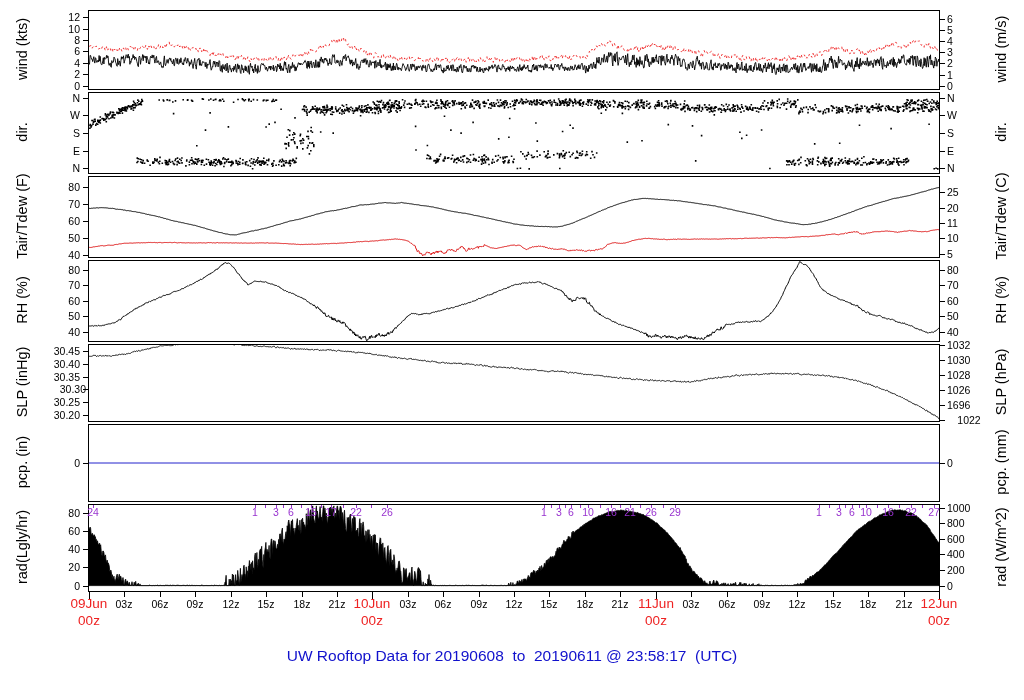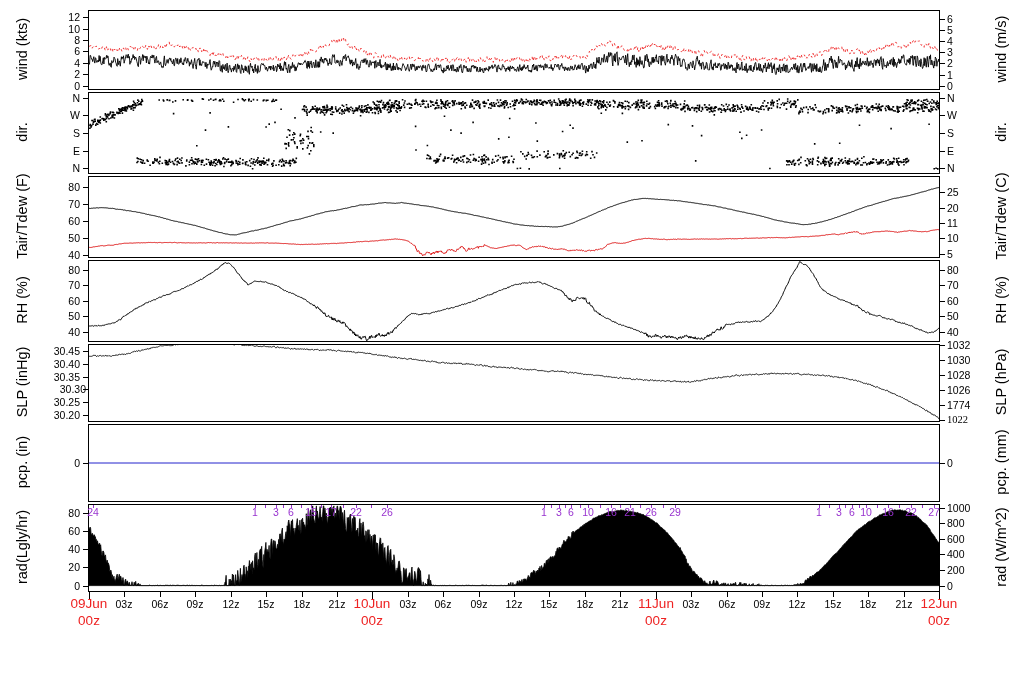--- a/index.html
+++ b/index.html
@@ -22,20 +22,21 @@
   </div>
   <div class="sum-block" style="left:454px;top:505px;">
     <div>Sum of previous day</div>
     <div>&lt;--- 27.55 MJoules/m^2</div>
   </div>
   <div class="sum-block" style="left:737px;top:505px;">
     <div>Sum of previous day</div>
     <div>&lt;--- 29.53 MJoules/m^2</div>
   </div>
 
+  <div class="title">UW Rooftop Data for 20190608  to  20190611 @ 23:58:17  (UTC)</div>
 <div style="position: absolute; left: 88px; top: 10px; width: 850px; height: 78px; border: 1px solid rgb(0, 0, 0); background: rgb(255, 255, 255); overflow: hidden;">
       <svg width="850" height="78" viewBox="0 0 850 78" style="position: absolute; left: 0px; top: 0px;">
         <path d="M0.0 35.2L0.5 35.2L1.1 34.9L1.6 34.9L2.1 33.8L2.7 34.7L3.2 37.2L3.7 36.3L4.2 35.7L4.8 36.1L5.3 36.2L5.8 34.7L6.4 35.9L6.9 35.4L7.4 35.2L8.0 37.4L8.5 38.4L9.0 38.4L9.6 38.0L10.1 37.9L10.6 37.0L11.2 38.6L11.7 37.3L12.2 36.9L12.8 37.4L13.3 35.8L13.8 35.3L14.3 35.3L14.9 37.3L15.4 36.9L15.9 38.4L16.5 40.0L17.0 37.7L17.5 35.7L18.1 37.9L18.6 39.5L19.1 37.7L19.7 38.6L20.2 38.2L20.7 38.0L21.2 36.7L21.8 39.3L22.3 37.4L22.8 36.7L23.4 38.3L23.9 40.6L24.4 41.4L25.0 38.3L25.5 38.5L26.0 38.4L26.6 39.4L27.1 38.9L27.6 37.6L28.2 39.8L28.7 38.4L29.2 40.3L29.7 39.4L30.3 38.2L30.8 36.0L31.3 37.5L31.9 38.0L32.4 38.7L32.9 40.3L33.5 38.0L34.0 38.3L34.5 36.9L35.1 38.3L35.6 37.8L36.1 38.5L36.7 36.6L37.2 38.7L37.7 39.8L38.2 38.0L38.8 37.2L39.3 39.1L39.8 38.8L40.4 38.6L40.9 36.0L41.4 35.2L42.0 35.8L42.5 37.0L43.0 35.3L43.6 36.0L44.1 36.9L44.6 37.9L45.2 37.4L45.7 39.4L46.2 36.4L46.7 37.6L47.3 37.7L47.8 38.9L48.3 39.7L48.9 37.1L49.4 36.8L49.9 36.8L50.5 38.5L51.0 37.3L51.5 36.5L52.1 34.9L52.6 33.9L53.1 35.0L53.7 35.5L54.2 35.8L54.7 36.3L55.2 38.3L55.8 36.7L56.3 35.9L56.8 34.1L57.4 34.5L57.9 37.2L58.4 38.4L59.0 36.7L59.5 34.4L60.0 36.2L60.6 34.4L61.1 36.0L61.6 35.0L62.2 35.0L62.7 37.6L63.2 37.8L63.7 36.2L64.3 36.2L64.8 35.6L65.3 37.1L65.9 35.6L66.4 36.7L66.9 38.1L67.5 36.7L68.0 36.8L68.5 37.8L69.1 35.4L69.6 33.7L70.1 33.8L70.7 37.1L71.2 36.7L71.7 34.5L72.2 34.8L72.8 34.2L73.3 34.3L73.8 37.0L74.4 36.0L74.9 35.5L75.4 36.6L76.0 34.3L76.5 36.4L77.0 37.2L77.6 33.5L78.1 33.5L78.6 33.0L79.2 32.2L79.7 31.4L80.2 30.7L80.7 34.4L81.3 35.5L81.8 34.1L82.3 34.3L82.9 34.3L83.4 33.8L83.9 35.8L84.5 36.7L85.0 35.4L85.5 35.7L86.1 35.2L86.6 33.7L87.1 34.4L87.7 35.1L88.2 34.4L88.7 35.0L89.2 32.7L89.8 34.7L90.3 35.0L90.8 36.0L91.4 34.6L91.9 35.6L92.4 35.0L93.0 34.5L93.5 37.1L94.0 37.7L94.6 37.9L95.1 35.2L95.6 37.1L96.2 35.0L96.7 36.9L97.2 35.8L97.7 34.6L98.3 34.5L98.8 34.2L99.3 37.3L99.9 38.8L100.4 36.6L100.9 38.1L101.5 39.2L102.0 38.8L102.5 39.8L103.1 36.8L103.6 36.6L104.1 36.3L104.7 36.8L105.2 36.3L105.7 36.4L106.2 37.9L106.8 37.0L107.3 39.0L107.8 40.1L108.4 41.0L108.9 39.3L109.4 41.3L110.0 39.8L110.5 37.5L111.0 36.9L111.6 38.3L112.1 37.4L112.6 40.7L113.2 40.1L113.7 38.9L114.2 40.7L114.7 38.3L115.3 41.1L115.8 39.1L116.3 40.1L116.9 38.6L117.4 37.7L117.9 40.1L118.5 40.8L119.0 41.4L119.5 43.2L120.1 43.6L120.6 44.3L121.1 44.7L121.7 41.2L122.2 41.4L122.7 41.5L123.2 43.1L123.8 40.7L124.3 43.5L124.8 41.5L125.4 43.2L125.9 44.9L126.4 44.1L127.0 44.0L127.5 45.1L128.0 44.7L128.6 45.6L129.1 42.7L129.6 42.8L130.2 43.5L130.7 41.5L131.2 43.5L131.7 43.5L132.3 43.7L132.8 45.1L133.3 44.7L133.9 42.6L134.4 44.6L134.9 44.8L135.5 45.2L136.0 46.7L136.5 47.0L137.1 45.4L137.6 47.5L138.1 48.2L138.7 45.7L139.2 47.2L139.7 47.7L140.2 47.0L140.8 45.2L141.3 45.3L141.8 45.3L142.4 45.0L142.9 46.3L143.4 45.2L144.0 44.0L144.5 46.1L145.0 45.4L145.6 47.8L146.1 48.8L146.6 47.5L147.2 46.3L147.7 48.3L148.2 45.6L148.7 44.5L149.3 47.4L149.8 45.4L150.3 46.8L150.9 46.0L151.4 46.3L151.9 45.5L152.5 44.4L153.0 46.2L153.5 48.0L154.1 48.4L154.6 46.9L155.1 46.3L155.7 49.0L156.2 47.2L156.7 49.1L157.2 48.6L157.8 47.0L158.3 47.7L158.8 45.8L159.4 45.9L159.9 48.7L160.4 50.1L161.0 50.4L161.5 51.3L162.0 47.6L162.6 49.0L163.1 47.9L163.6 49.0L164.2 49.4L164.7 47.9L165.2 47.1L165.7 47.3L166.3 45.8L166.8 46.9L167.3 46.3L167.9 47.2L168.4 48.2L168.9 49.1L169.5 46.8L170.0 49.3L170.5 48.5L171.1 48.5L171.6 47.5L172.1 47.7L172.7 49.2L173.2 47.8L173.7 48.9L174.2 49.2L174.8 50.3L175.3 47.3L175.8 48.0L176.4 49.7L176.9 48.3L177.4 48.3L178.0 49.3L178.5 50.4L179.0 50.9L179.6 49.6L180.1 46.7L180.6 47.6L181.2 45.8L181.7 47.5L182.2 48.2L182.7 47.3L183.3 49.6L183.8 49.0L184.3 47.9L184.9 46.4L185.4 46.0L185.9 46.2L186.5 44.8L187.0 45.6L187.5 48.0L188.1 49.4L188.6 49.9L189.1 49.6L189.7 46.7L190.2 48.4L190.7 49.2L191.2 49.8L191.8 46.7L192.3 45.6L192.8 48.3L193.4 47.9L193.9 49.3L194.4 48.9L195.0 46.1L195.5 46.3L196.0 48.4L196.6 49.1L197.1 49.5L197.6 48.1L198.2 46.8L198.7 48.4L199.2 45.3L199.8 43.7L200.3 45.8L200.8 46.3L201.3 47.5L201.9 47.8L202.4 48.5L202.9 47.0L203.5 44.8L204.0 43.7L204.5 44.8L205.1 43.3L205.6 44.2L206.1 45.3L206.7 44.4L207.2 43.8L207.7 43.4L208.3 44.4L208.8 43.5L209.3 44.1L209.8 44.5L210.4 44.6L210.9 42.2L211.4 44.0L212.0 43.3L212.5 45.5L213.0 43.8L213.6 45.1L214.1 43.4L214.6 44.3L215.2 42.1L215.7 41.3L216.2 43.1L216.8 40.5L217.3 41.6L217.8 42.2L218.3 43.1L218.9 44.2L219.4 40.8L219.9 42.4L220.5 41.3L221.0 39.2L221.5 38.1L222.1 40.7L222.6 38.4L223.1 39.5L223.7 39.2L224.2 39.8L224.7 40.0L225.3 41.0L225.8 41.6L226.3 40.7L226.8 41.1L227.4 40.1L227.9 38.1L228.4 37.7L229.0 38.3L229.5 37.3L230.0 36.2L230.6 35.0L231.1 33.5L231.6 36.0L232.2 35.9L232.7 37.1L233.2 34.9L233.8 35.5L234.3 36.3L234.8 34.4L235.3 35.1L235.9 35.7L236.4 33.7L236.9 34.7L237.5 34.9L238.0 34.9L238.5 35.8L239.1 35.8L239.6 35.8L240.1 34.5L240.7 33.0L241.2 33.1L241.7 30.2L242.3 29.9L242.8 29.6L243.3 31.3L243.8 30.3L244.4 30.9L244.9 28.9L245.4 30.2L246.0 29.0L246.5 30.9L247.0 31.4L247.6 28.5L248.1 29.9L248.6 31.3L249.2 28.3L249.7 26.8L250.2 28.7L250.8 30.5L251.3 30.6L251.8 28.9L252.3 30.0L252.9 27.6L253.4 26.2L253.9 25.8L254.5 27.0L255.0 29.4L255.5 27.6L256.1 27.1L256.6 28.6L257.1 32.1L257.7 33.1L258.2 34.0L258.7 34.0L259.3 33.0L259.8 32.3L260.3 35.8L260.8 36.5L261.4 36.4L261.9 34.0L262.4 34.6L263.0 35.6L263.5 37.5L264.0 36.3L264.6 36.2L265.1 37.0L265.6 35.2L266.2 36.5L266.7 35.0L267.2 38.0L267.8 39.0L268.3 38.0L268.8 36.8L269.3 38.5L269.9 39.5L270.4 41.1L270.9 40.6L271.5 38.3L272.0 37.1L272.5 39.4L273.1 39.8L273.6 40.2L274.1 40.6L274.7 40.8L275.2 39.6L275.7 41.9L276.3 42.1L276.8 42.7L277.3 39.9L277.8 42.3L278.4 44.1L278.9 42.5L279.4 43.4L280.0 44.9L280.5 42.1L281.0 41.5L281.6 43.7L282.1 42.2L282.6 44.9L283.2 46.0L283.7 46.0L284.2 46.6L284.8 47.1L285.3 43.3L285.8 41.9L286.3 41.7L286.9 42.2L287.4 42.7L287.9 42.2L288.5 44.3L289.0 46.2L289.5 45.6L290.1 46.6L290.6 46.4L291.1 45.7L291.7 46.0L292.2 46.9L292.7 44.1L293.3 44.5L293.8 43.0L294.3 43.1L294.8 45.7L295.4 45.3L295.9 44.5L296.4 47.0L297.0 46.5L297.5 45.0L298.0 43.8L298.6 45.3L299.1 44.9L299.6 45.6L300.2 46.9L300.7 46.0L301.2 43.9L301.8 46.3L302.3 48.1L302.8 47.8L303.3 47.0L303.9 47.5L304.4 45.7L304.9 44.1L305.5 45.8L306.0 46.8L306.5 48.4L307.1 46.6L307.6 47.0L308.1 48.0L308.7 49.0L309.2 50.0L309.7 48.0L310.3 48.8L310.8 47.3L311.3 47.7L311.8 45.8L312.4 45.0L312.9 47.9L313.4 48.1L314.0 48.1L314.5 48.6L315.0 49.4L315.6 46.9L316.1 48.4L316.6 47.6L317.2 49.3L317.7 48.3L318.2 47.4L318.8 46.5L319.3 47.2L319.8 47.5L320.3 45.7L320.9 48.4L321.4 47.0L321.9 47.8L322.5 46.7L323.0 46.9L323.5 46.4L324.1 47.2L324.6 46.8L325.1 49.6L325.7 49.7L326.2 49.1L326.7 47.9L327.3 48.6L327.8 47.7L328.3 47.7L328.8 47.3L329.4 46.5L329.9 49.7L330.4 47.9L331.0 47.0L331.5 47.5L332.0 47.7L332.6 49.5L333.1 50.4L333.6 49.2L334.2 50.3L334.7 49.6L335.2 49.4L335.8 50.2L336.3 51.1L336.8 50.5L337.3 48.2L337.9 47.7L338.4 46.7L338.9 49.4L339.5 50.5L340.0 51.5L340.5 49.6L341.1 47.1L341.6 47.1L342.1 49.4L342.7 49.8L343.2 49.3L343.7 50.8L344.3 49.8L344.8 47.4L345.3 48.1L345.8 48.8L346.4 50.6L346.9 49.0L347.4 49.0L348.0 46.7L348.5 48.5L349.0 50.2L349.6 47.6L350.1 48.1L350.6 49.7L351.2 50.6L351.7 50.5L352.2 49.4L352.8 48.0L353.3 46.4L353.8 49.1L354.3 48.7L354.9 47.8L355.4 48.0L355.9 46.5L356.5 47.8L357.0 46.9L357.5 48.7L358.1 50.8L358.6 47.7L359.1 47.8L359.7 50.2L360.2 51.3L360.7 51.6L361.3 51.0L361.8 49.0L362.3 48.2L362.8 49.1L363.4 48.8L363.9 48.3L364.4 47.8L365.0 48.9L365.5 50.8L366.0 48.4L366.6 50.3L367.1 49.3L367.6 47.2L368.2 46.6L368.7 45.7L369.2 47.8L369.8 49.1L370.3 47.1L370.8 47.1L371.3 47.0L371.9 46.4L372.4 49.3L372.9 50.1L373.5 48.7L374.0 49.9L374.5 49.5L375.1 48.4L375.6 48.5L376.1 47.0L376.7 49.4L377.2 51.3L377.7 49.3L378.3 48.3L378.8 48.0L379.3 46.5L379.8 49.2L380.4 50.7L380.9 47.5L381.4 47.7L382.0 49.5L382.5 50.1L383.0 48.5L383.6 47.9L384.1 46.5L384.6 48.6L385.2 49.6L385.7 51.1L386.2 51.9L386.8 49.9L387.3 51.0L387.8 48.6L388.3 48.0L388.9 47.4L389.4 48.7L389.9 50.4L390.5 48.8L391.0 46.7L391.5 46.9L392.1 49.0L392.6 49.9L393.1 50.9L393.7 50.5L394.2 48.7L394.7 51.0L395.3 49.8L395.8 51.0L396.3 49.5L396.8 47.6L397.4 46.3L397.9 45.7L398.4 48.4L399.0 47.2L399.5 48.2L400.0 48.8L400.6 47.2L401.1 49.9L401.6 48.3L402.2 48.2L402.7 47.1L403.2 49.0L403.8 50.4L404.3 51.4L404.8 49.2L405.3 48.5L405.9 46.5L406.4 48.5L406.9 50.4L407.5 49.7L408.0 47.4L408.5 47.9L409.1 47.8L409.6 46.6L410.1 47.5L410.7 50.2L411.2 49.3L411.7 50.4L412.3 50.7L412.8 49.6L413.3 48.5L413.8 48.8L414.4 50.2L414.9 51.5L415.4 50.7L416.0 51.2L416.5 49.3L417.0 47.7L417.6 47.8L418.1 50.0L418.6 48.5L419.2 50.5L419.7 50.5L420.2 50.5L420.8 49.6L421.3 50.5L421.8 51.2L422.3 47.7L422.9 49.6L423.4 50.7L423.9 47.6L424.5 49.6L425.0 50.7L425.5 47.2L426.1 49.1L426.6 49.9L427.1 47.5L427.7 47.1L428.2 47.0L428.7 46.4L429.3 46.3L429.8 45.3L430.3 45.6L430.8 48.3L431.4 48.6L431.9 49.1L432.4 47.1L433.0 49.0L433.5 50.6L434.0 48.3L434.6 48.4L435.1 49.3L435.6 50.7L436.2 49.3L436.7 48.0L437.2 49.8L437.8 47.1L438.3 47.9L438.8 49.9L439.3 49.7L439.9 50.3L440.4 47.2L440.9 49.2L441.5 48.1L442.0 48.3L442.5 46.7L443.1 45.9L443.6 48.9L444.1 46.3L444.7 49.3L445.2 48.9L445.7 46.3L446.3 48.3L446.8 50.3L447.3 47.4L447.8 47.6L448.4 47.6L448.9 47.4L449.4 46.8L450.0 48.0L450.5 47.7L451.0 46.3L451.6 44.9L452.1 46.5L452.6 45.8L453.2 44.7L453.7 47.9L454.2 48.9L454.8 47.2L455.3 49.4L455.8 46.9L456.3 46.8L456.9 46.3L457.4 46.5L457.9 47.3L458.5 45.8L459.0 44.7L459.5 46.2L460.1 44.8L460.6 48.2L461.1 49.6L461.7 49.8L462.2 48.8L462.7 46.9L463.3 48.0L463.8 48.7L464.3 47.0L464.8 46.2L465.4 44.7L465.9 46.2L466.4 45.1L467.0 48.2L467.5 45.6L468.0 47.8L468.6 48.4L469.1 46.5L469.6 47.2L470.2 44.8L470.7 44.3L471.2 44.4L471.8 45.4L472.3 44.6L472.8 44.2L473.3 47.6L473.9 44.9L474.4 44.4L474.9 46.0L475.5 45.5L476.0 45.2L476.5 44.6L477.1 46.6L477.6 45.6L478.1 47.0L478.7 46.2L479.2 47.7L479.7 45.7L480.3 47.4L480.8 44.9L481.3 47.7L481.8 48.8L482.4 47.7L482.9 48.7L483.4 46.9L484.0 45.5L484.5 44.8L485.0 44.0L485.6 45.6L486.1 44.6L486.6 43.9L487.2 44.5L487.7 44.8L488.2 46.1L488.8 46.5L489.3 46.2L489.8 46.5L490.3 45.8L490.9 45.2L491.4 47.4L491.9 47.9L492.5 46.6L493.0 47.0L493.5 47.1L494.1 45.4L494.6 47.1L495.1 45.5L495.7 45.8L496.2 46.2L496.7 47.1L497.3 47.5L497.8 43.8L498.3 45.5L498.8 45.2L499.4 42.6L499.9 42.1L500.4 40.3L501.0 41.8L501.5 41.1L502.0 39.0L502.6 39.0L503.1 38.2L503.6 39.7L504.2 38.3L504.7 38.6L505.2 39.3L505.8 38.0L506.3 37.8L506.8 34.4L507.3 34.7L507.9 35.9L508.4 36.0L508.9 33.7L509.5 33.4L510.0 34.9L510.5 34.5L511.1 35.1L511.6 32.8L512.1 31.8L512.7 32.8L513.2 33.9L513.7 34.1L514.3 33.5L514.8 34.8L515.3 33.5L515.8 34.7L516.4 35.1L516.9 33.2L517.4 32.7L518.0 33.1L518.5 31.6L519.0 31.8L519.6 29.8L520.1 29.0L520.6 28.8L521.2 31.0L521.7 31.0L522.2 30.0L522.8 31.7L523.3 33.2L523.8 35.4L524.3 33.9L524.9 33.7L525.4 32.4L525.9 34.0L526.5 35.0L527.0 34.9L527.5 35.1L528.1 37.3L528.6 35.0L529.1 33.5L529.7 37.0L530.2 37.3L530.7 37.1L531.3 35.5L531.8 36.4L532.3 35.3L532.8 34.7L533.4 37.8L533.9 37.4L534.4 37.5L535.0 38.7L535.5 39.6L536.0 40.0L536.6 40.0L537.1 40.6L537.6 39.5L538.2 40.2L538.7 37.2L539.2 39.7L539.8 39.8L540.3 38.2L540.8 39.4L541.3 40.0L541.9 37.5L542.4 39.1L542.9 38.7L543.5 38.4L544.0 39.1L544.5 38.6L545.1 37.9L545.6 36.3L546.1 38.5L546.7 36.3L547.2 35.6L547.7 36.6L548.3 39.3L548.8 36.3L549.3 39.3L549.8 40.5L550.4 37.3L550.9 38.7L551.4 38.8L552.0 36.0L552.5 36.2L553.0 35.0L553.6 37.6L554.1 35.2L554.6 37.7L555.2 36.7L555.7 35.0L556.2 37.1L556.8 35.1L557.3 33.7L557.8 35.7L558.3 36.0L558.9 34.6L559.4 34.3L559.9 36.3L560.5 35.0L561.0 35.7L561.5 34.1L562.1 36.2L562.6 34.4L563.1 33.0L563.7 32.2L564.2 32.8L564.7 34.4L565.3 33.1L565.8 34.0L566.3 32.0L566.8 34.4L567.4 34.7L567.9 34.9L568.4 36.4L569.0 35.5L569.5 36.5L570.0 35.2L570.6 36.0L571.1 34.5L571.6 37.0L572.2 34.4L572.7 37.1L573.2 38.4L573.8 37.2L574.3 35.1L574.8 37.7L575.3 38.7L575.9 36.7L576.4 38.5L576.9 35.9L577.5 38.0L578.0 37.3L578.5 35.2L579.1 34.9L579.6 35.8L580.1 37.7L580.7 36.1L581.2 34.7L581.7 37.6L582.3 35.5L582.8 35.9L583.3 38.2L583.8 39.3L584.4 36.3L584.9 36.2L585.4 37.4L586.0 35.6L586.5 38.3L587.0 39.6L587.6 39.7L588.1 39.0L588.6 38.8L589.2 38.0L589.7 39.1L590.2 40.2L590.8 40.3L591.3 40.2L591.8 39.9L592.3 40.8L592.9 40.3L593.4 40.0L593.9 37.8L594.5 39.7L595.0 37.4L595.5 40.4L596.1 39.5L596.6 39.7L597.1 39.0L597.7 39.0L598.2 39.3L598.7 38.5L599.3 40.4L599.8 38.2L600.3 38.8L600.8 41.0L601.4 38.9L601.9 40.1L602.4 38.5L603.0 40.2L603.5 42.2L604.0 42.5L604.6 42.1L605.1 41.4L605.6 40.2L606.2 42.7L606.7 39.9L607.2 42.4L607.8 42.9L608.3 41.9L608.8 40.1L609.3 39.8L609.9 40.0L610.4 43.1L610.9 43.8L611.5 44.6L612.0 44.6L612.5 42.0L613.1 43.9L613.6 45.1L614.1 41.4L614.7 40.7L615.2 39.5L615.7 41.0L616.3 42.6L616.8 42.4L617.3 40.8L617.8 40.9L618.4 41.9L618.9 43.0L619.4 42.2L620.0 41.0L620.5 41.1L621.0 41.6L621.6 40.8L622.1 40.3L622.6 40.0L623.2 41.1L623.7 40.9L624.2 44.2L624.8 45.3L625.3 46.4L625.8 43.5L626.3 45.2L626.9 46.1L627.4 45.7L627.9 45.1L628.5 44.7L629.0 44.1L629.5 42.3L630.1 44.4L630.6 45.8L631.1 47.4L631.7 46.0L632.2 46.5L632.7 43.8L633.3 43.1L633.8 43.8L634.3 44.0L634.8 46.1L635.4 45.6L635.9 45.8L636.4 44.0L637.0 44.3L637.5 47.0L638.0 44.5L638.6 45.3L639.1 47.0L639.6 45.6L640.2 46.2L640.7 47.0L641.2 47.8L641.8 48.3L642.3 47.7L642.8 44.8L643.3 45.7L643.9 45.8L644.4 45.4L644.9 43.9L645.5 44.1L646.0 43.5L646.5 46.0L647.1 45.1L647.6 46.4L648.1 44.9L648.7 46.6L649.2 45.9L649.7 46.1L650.3 48.3L650.8 48.5L651.3 46.1L651.8 48.6L652.4 49.7L652.9 46.6L653.4 44.9L654.0 44.1L654.5 46.6L655.0 48.5L655.6 49.1L656.1 46.4L656.6 45.4L657.2 45.6L657.7 47.5L658.2 47.2L658.8 46.6L659.3 45.5L659.8 45.1L660.3 46.0L660.9 47.9L661.4 50.0L661.9 50.7L662.5 47.9L663.0 47.4L663.5 47.1L664.1 49.5L664.6 46.9L665.1 49.2L665.7 49.1L666.2 49.0L666.7 47.2L667.3 45.8L667.8 49.1L668.3 50.2L668.8 50.9L669.4 50.9L669.9 51.0L670.4 48.2L671.0 48.7L671.5 48.3L672.0 48.0L672.6 46.3L673.1 48.1L673.6 46.5L674.2 49.0L674.7 48.3L675.2 47.2L675.8 47.4L676.3 46.2L676.8 46.5L677.3 48.3L677.9 48.9L678.4 49.9L678.9 47.0L679.5 46.9L680.0 49.0L680.5 48.6L681.1 49.9L681.6 50.3L682.1 48.4L682.7 48.3L683.2 47.8L683.7 47.1L684.3 49.3L684.8 49.5L685.3 48.9L685.8 49.1L686.4 46.8L686.9 48.8L687.4 46.9L688.0 48.6L688.5 47.3L689.0 47.3L689.6 47.4L690.1 48.1L690.6 49.6L691.2 46.5L691.7 49.5L692.2 47.9L692.8 47.2L693.3 49.6L693.8 47.5L694.3 47.8L694.9 49.1L695.4 46.6L695.9 46.8L696.5 49.3L697.0 49.1L697.5 50.1L698.1 49.0L698.6 45.9L699.1 45.2L699.7 44.5L700.2 45.2L700.7 48.0L701.3 46.3L701.8 47.5L702.3 49.5L702.8 50.1L703.4 46.8L703.9 48.0L704.4 45.5L705.0 48.3L705.5 45.6L706.0 47.2L706.6 48.3L707.1 46.9L707.6 47.8L708.2 45.1L708.7 44.7L709.2 47.2L709.8 46.7L710.3 46.8L710.8 45.2L711.3 46.8L711.9 44.5L712.4 43.8L712.9 46.1L713.5 46.4L714.0 46.0L714.5 43.7L715.1 44.3L715.6 44.1L716.1 46.2L716.7 47.7L717.2 47.8L717.7 46.3L718.3 46.5L718.8 47.7L719.3 47.5L719.8 44.7L720.4 43.1L720.9 44.7L721.4 44.8L722.0 46.1L722.5 45.1L723.0 46.5L723.6 43.2L724.1 42.3L724.6 45.2L725.2 44.9L725.7 46.3L726.2 43.9L726.8 42.0L727.3 41.9L727.8 42.0L728.3 44.7L728.9 42.7L729.4 41.9L729.9 42.1L730.5 41.3L731.0 40.5L731.5 41.9L732.1 43.1L732.6 44.8L733.1 43.0L733.7 43.6L734.2 43.7L734.7 40.6L735.3 39.7L735.8 39.2L736.3 41.2L736.8 39.2L737.4 39.8L737.9 40.0L738.4 41.3L739.0 41.7L739.5 42.1L740.0 38.2L740.6 39.5L741.1 39.5L741.6 39.3L742.2 36.2L742.7 34.5L743.2 36.4L743.8 37.3L744.3 36.1L744.8 37.4L745.3 36.1L745.9 38.4L746.4 35.8L746.9 35.2L747.5 38.3L748.0 37.3L748.5 38.8L749.1 36.8L749.6 37.1L750.1 37.5L750.7 37.8L751.2 37.6L751.7 36.4L752.3 36.0L752.8 35.6L753.3 39.1L753.8 38.8L754.4 37.5L754.9 40.2L755.4 39.3L756.0 41.5L756.5 39.8L757.0 37.9L757.6 38.9L758.1 37.7L758.6 40.4L759.2 40.6L759.7 41.9L760.2 41.2L760.8 42.8L761.3 42.5L761.8 41.0L762.3 41.9L762.9 39.0L763.4 41.9L763.9 42.0L764.5 41.2L765.0 42.7L765.5 41.7L766.1 40.8L766.6 39.3L767.1 39.4L767.7 38.2L768.2 37.9L768.7 37.9L769.3 38.4L769.8 40.8L770.3 38.9L770.8 41.8L771.4 43.2L771.9 40.5L772.4 42.0L773.0 42.2L773.5 40.5L774.0 42.8L774.6 43.8L775.1 42.1L775.6 44.0L776.2 40.9L776.7 42.9L777.2 43.6L777.8 41.1L778.3 40.5L778.8 39.8L779.3 42.0L779.9 40.0L780.4 41.2L780.9 39.4L781.5 38.4L782.0 41.7L782.5 40.3L783.1 39.9L783.6 38.9L784.1 40.8L784.7 39.2L785.2 40.5L785.7 40.4L786.3 41.3L786.8 40.3L787.3 40.0L787.8 37.8L788.4 37.2L788.9 37.6L789.4 37.6L790.0 35.9L790.5 38.0L791.0 36.7L791.6 38.4L792.1 37.7L792.6 38.5L793.2 37.0L793.7 36.6L794.2 35.1L794.8 37.5L795.3 35.7L795.8 37.4L796.3 36.1L796.9 34.2L797.4 32.6L797.9 34.9L798.5 34.4L799.0 34.6L799.5 36.2L800.1 33.8L800.6 35.3L801.1 32.3L801.7 33.3L802.2 34.2L802.7 32.9L803.3 30.6L803.8 31.8L804.3 34.0L804.8 34.6L805.4 34.1L805.9 32.2L806.4 31.4L807.0 31.1L807.5 31.8L808.0 33.8L808.6 35.9L809.1 35.5L809.6 36.1L810.2 34.7L810.7 34.8L811.2 34.2L811.8 34.4L812.3 37.3L812.8 36.4L813.3 35.7L813.9 34.5L814.4 34.0L814.9 34.4L815.5 35.3L816.0 33.2L816.5 34.5L817.1 36.4L817.6 34.4L818.1 35.4L818.7 36.1L819.2 33.6L819.7 34.6L820.3 33.4L820.8 31.8L821.3 31.1L821.8 32.8L822.4 33.6L822.9 33.5L823.4 31.2L824.0 29.9L824.5 29.6L825.0 31.7L825.6 32.2L826.1 30.1L826.6 30.2L827.2 30.1L827.7 31.5L828.2 30.6L828.8 30.5L829.3 29.8L829.8 30.4L830.3 29.8L830.9 29.9L831.4 32.5L831.9 33.5L832.5 34.4L833.0 33.2L833.5 33.9L834.1 35.0L834.6 35.5L835.1 36.3L835.7 32.6L836.2 32.2L836.7 32.4L837.3 33.6L837.8 34.2L838.3 32.5L838.8 33.3L839.4 34.5L839.9 32.5L840.4 36.0L841.0 35.3L841.5 37.3L842.0 35.3L842.6 35.3L843.1 36.0L843.6 37.1L844.2 37.8L844.7 36.6L845.2 37.7L845.8 35.6L846.3 37.1L846.8 38.9L847.3 37.3L847.9 37.8L848.4 39.3L848.9 40.1L849.5 38.7L850.0 37.5" fill="none" stroke="#ee2222" stroke-width="0.9" stroke-dasharray="2.5 3.5"></path>
         <path d="M0.0 52.2L0.5 53.3L1.1 44.3L1.6 44.5L2.1 46.5L2.7 48.3L3.2 48.2L3.7 50.6L4.2 48.2L4.8 45.7L5.3 49.8L5.8 52.1L6.4 46.7L6.9 47.6L7.4 51.2L8.0 50.6L8.5 51.2L9.0 49.0L9.6 50.9L10.1 44.5L10.6 50.1L11.2 45.4L11.7 51.1L12.2 53.3L12.8 53.9L13.3 52.7L13.8 49.8L14.3 46.8L14.9 53.0L15.4 46.4L15.9 48.1L16.5 48.0L17.0 47.4L17.5 44.4L18.1 47.0L18.6 44.8L19.1 45.1L19.7 53.3L20.2 54.4L20.7 53.0L21.2 51.9L21.8 55.8L22.3 56.3L22.8 49.6L23.4 51.7L23.9 51.7L24.4 51.2L25.0 46.2L25.5 47.2L26.0 47.6L26.6 51.3L27.1 52.1L27.6 54.6L28.2 55.3L28.7 47.6L29.2 51.3L29.7 53.7L30.3 49.9L30.8 51.7L31.3 55.2L31.9 49.7L32.4 45.7L32.9 48.2L33.5 46.1L34.0 47.2L34.5 44.8L35.1 52.2L35.6 50.2L36.1 48.4L36.7 45.3L37.2 43.7L37.7 44.4L38.2 47.1L38.8 44.1L39.3 43.1L39.8 47.1L40.4 45.5L40.9 53.3L41.4 50.4L42.0 51.4L42.5 47.6L43.0 48.3L43.6 46.3L44.1 43.5L44.6 46.9L45.2 45.1L45.7 48.6L46.2 47.4L46.7 46.1L47.3 47.6L47.8 50.5L48.3 52.1L48.9 55.0L49.4 55.7L49.9 46.6L50.5 45.0L51.0 46.6L51.5 53.3L52.1 49.2L52.6 48.3L53.1 46.8L53.7 43.5L54.2 49.8L54.7 44.5L55.2 46.4L55.8 45.4L56.3 46.9L56.8 45.3L57.4 51.9L57.9 45.2L58.4 48.1L59.0 48.4L59.5 52.7L60.0 51.6L60.6 53.1L61.1 47.5L61.6 45.3L62.2 46.0L62.7 47.0L63.2 43.9L63.7 46.9L64.3 46.5L64.8 44.2L65.3 48.3L65.9 52.1L66.4 49.7L66.9 46.9L67.5 45.4L68.0 51.8L68.5 50.0L69.1 50.2L69.6 49.8L70.1 53.3L70.7 53.6L71.2 51.8L71.7 50.9L72.2 53.8L72.8 56.4L73.3 55.4L73.8 56.7L74.4 56.3L74.9 48.3L75.4 44.9L76.0 53.3L76.5 54.7L77.0 52.8L77.6 51.3L78.1 48.5L78.6 51.4L79.2 52.3L79.7 48.3L80.2 47.9L80.7 46.9L81.3 49.4L81.8 47.4L82.3 50.8L82.9 50.3L83.4 52.9L83.9 51.3L84.5 48.4L85.0 54.6L85.5 54.7L86.1 48.9L86.6 47.2L87.1 47.3L87.7 50.8L88.2 52.7L88.7 47.5L89.2 52.8L89.8 53.3L90.3 52.3L90.8 48.4L91.4 51.6L91.9 46.8L92.4 49.7L93.0 51.8L93.5 53.4L94.0 51.9L94.6 54.0L95.1 48.6L95.6 50.2L96.2 46.5L96.7 46.9L97.2 50.6L97.7 52.3L98.3 50.2L98.8 47.3L99.3 50.3L99.9 50.1L100.4 55.2L100.9 51.3L101.5 53.3L102.0 51.7L102.5 48.7L103.1 52.7L103.6 54.8L104.1 57.5L104.7 52.4L105.2 50.4L105.7 47.4L106.2 53.2L106.8 55.5L107.3 58.2L107.8 52.4L108.4 48.6L108.9 49.0L109.4 48.6L110.0 47.2L110.5 54.3L111.0 48.8L111.6 54.3L112.1 53.4L112.6 54.6L113.2 51.8L113.7 50.5L114.2 51.5L114.7 50.8L115.3 51.7L115.8 52.3L116.3 55.8L116.9 51.2L117.4 53.4L117.9 57.5L118.5 52.9L119.0 54.2L119.5 53.7L120.1 53.6L120.6 50.2L121.1 48.6L121.7 56.3L122.2 59.2L122.7 58.2L123.2 55.5L123.8 56.1L124.3 51.1L124.8 50.1L125.4 53.2L125.9 50.4L126.4 55.9L127.0 55.5L127.5 51.0L128.0 52.2L128.6 51.4L129.1 55.9L129.6 51.5L130.2 49.6L130.7 50.3L131.2 59.1L131.7 60.2L132.3 54.6L132.8 59.5L133.3 61.3L133.9 53.4L134.4 57.6L134.9 55.7L135.5 58.5L136.0 53.9L136.5 53.4L137.1 60.0L137.6 58.1L138.1 52.1L138.7 59.5L139.2 61.7L139.7 59.4L140.2 54.6L140.8 54.2L141.3 58.4L141.8 57.4L142.4 61.1L142.9 58.4L143.4 58.0L144.0 56.9L144.5 60.3L145.0 55.2L145.6 58.5L146.1 55.5L146.6 53.2L147.2 60.6L147.7 61.4L148.2 56.2L148.7 52.8L149.3 58.1L149.8 54.0L150.3 54.7L150.9 58.2L151.4 61.6L151.9 62.5L152.5 53.8L153.0 54.2L153.5 58.8L154.1 57.5L154.6 61.7L155.1 58.4L155.7 58.4L156.2 54.8L156.7 60.0L157.2 55.7L157.8 60.2L158.3 60.8L158.8 61.4L159.4 54.7L159.9 61.3L160.4 63.3L161.0 54.7L161.5 52.3L162.0 56.1L162.6 56.3L163.1 55.0L163.6 60.1L164.2 58.1L164.7 62.0L165.2 57.9L165.7 55.4L166.3 53.3L166.8 60.6L167.3 57.7L167.9 58.8L168.4 62.4L168.9 54.6L169.5 58.9L170.0 61.3L170.5 60.8L171.1 59.9L171.6 55.1L172.1 53.4L172.7 52.4L173.2 53.1L173.7 53.9L174.2 52.6L174.8 54.5L175.3 54.4L175.8 54.5L176.4 58.3L176.9 58.5L177.4 56.0L178.0 58.6L178.5 60.2L179.0 58.1L179.6 56.4L180.1 55.2L180.6 57.3L181.2 55.0L181.7 59.1L182.2 55.3L182.7 56.3L183.3 57.5L183.8 58.3L184.3 54.2L184.9 60.0L185.4 57.4L185.9 56.7L186.5 55.3L187.0 55.2L187.5 60.7L188.1 58.9L188.6 53.0L189.1 53.6L189.7 55.8L190.2 54.5L190.7 58.0L191.2 52.3L191.8 59.8L192.3 54.9L192.8 56.7L193.4 59.4L193.9 57.5L194.4 59.6L195.0 53.8L195.5 50.6L196.0 54.3L196.6 51.2L197.1 58.2L197.6 57.0L198.2 59.8L198.7 61.9L199.2 55.9L199.8 53.4L200.3 58.2L200.8 61.7L201.3 57.9L201.9 54.9L202.4 57.5L202.9 56.0L203.5 51.4L204.0 56.6L204.5 55.5L205.1 53.7L205.6 57.1L206.1 60.1L206.7 55.6L207.2 59.5L207.7 56.3L208.3 56.2L208.8 54.0L209.3 51.8L209.8 51.9L210.4 53.5L210.9 52.0L211.4 54.0L212.0 52.3L212.5 53.2L213.0 53.3L213.6 53.5L214.1 52.7L214.6 51.5L215.2 51.5L215.7 49.8L216.2 49.4L216.8 51.1L217.3 52.0L217.8 57.1L218.3 57.5L218.9 50.0L219.4 55.7L219.9 50.2L220.5 57.3L221.0 52.2L221.5 52.9L222.1 49.9L222.6 54.6L223.1 56.8L223.7 55.9L224.2 51.8L224.7 51.0L225.3 53.9L225.8 56.9L226.3 55.7L226.8 48.8L227.4 55.3L227.9 56.5L228.4 55.8L229.0 50.6L229.5 56.4L230.0 50.8L230.6 56.2L231.1 47.9L231.6 50.1L232.2 45.9L232.7 48.3L233.2 51.2L233.8 48.0L234.3 52.0L234.8 52.2L235.3 49.2L235.9 47.1L236.4 48.7L236.9 47.1L237.5 50.2L238.0 48.7L238.5 51.9L239.1 54.6L239.6 52.0L240.1 52.9L240.7 47.6L241.2 52.1L241.7 51.7L242.3 53.8L242.8 52.0L243.3 45.2L243.8 43.6L244.4 46.2L244.9 45.4L245.4 43.7L246.0 51.7L246.5 52.2L247.0 52.2L247.6 50.0L248.1 48.9L248.6 51.8L249.2 49.7L249.7 50.1L250.2 53.9L250.8 55.2L251.3 49.3L251.8 49.7L252.3 51.2L252.9 54.4L253.4 51.4L253.9 47.2L254.5 45.1L255.0 47.8L255.5 46.9L256.1 44.0L256.6 43.5L257.1 49.8L257.7 46.4L258.2 45.9L258.7 46.1L259.3 44.8L259.8 47.0L260.3 47.6L260.8 51.7L261.4 53.3L261.9 48.8L262.4 52.1L263.0 48.9L263.5 55.1L264.0 51.9L264.6 50.9L265.1 54.1L265.6 53.0L266.2 50.6L266.7 47.5L267.2 52.8L267.8 57.4L268.3 53.1L268.8 52.9L269.3 57.3L269.9 58.6L270.4 55.5L270.9 56.9L271.5 52.4L272.0 50.4L272.5 49.3L273.1 49.2L273.6 49.1L274.1 52.0L274.7 48.5L275.2 47.7L275.7 51.4L276.3 48.3L276.8 47.6L277.3 53.4L277.8 49.4L278.4 49.3L278.9 52.4L279.4 54.4L280.0 56.2L280.5 54.6L281.0 49.4L281.6 50.2L282.1 54.4L282.6 51.5L283.2 50.8L283.7 51.8L284.2 51.2L284.8 52.1L285.3 50.3L285.8 57.3L286.3 52.3L286.9 49.5L287.4 56.2L287.9 55.9L288.5 52.5L289.0 51.1L289.5 53.4L290.1 55.0L290.6 50.2L291.1 48.4L291.7 56.4L292.2 53.6L292.7 57.1L293.3 54.8L293.8 55.1L294.3 54.5L294.8 55.7L295.4 53.4L295.9 53.4L296.4 51.1L297.0 58.0L297.5 59.1L298.0 52.7L298.6 58.8L299.1 53.1L299.6 56.5L300.2 54.2L300.7 56.6L301.2 52.6L301.8 57.4L302.3 59.7L302.8 57.1L303.3 54.9L303.9 59.4L304.4 52.0L304.9 59.0L305.5 55.4L306.0 55.5L306.5 59.0L307.1 54.6L307.6 52.3L308.1 53.6L308.7 58.6L309.2 59.0L309.7 56.2L310.3 58.0L310.8 58.0L311.3 57.1L311.8 58.8L312.4 59.7L312.9 57.3L313.4 55.1L314.0 52.6L314.5 54.0L315.0 54.4L315.6 55.9L316.1 57.2L316.6 59.6L317.2 58.6L317.7 56.5L318.2 55.5L318.8 53.3L319.3 58.5L319.8 58.8L320.3 60.3L320.9 57.7L321.4 55.3L321.9 53.0L322.5 58.5L323.0 55.2L323.5 52.9L324.1 55.9L324.6 53.7L325.1 53.3L325.7 56.0L326.2 59.7L326.7 59.5L327.3 55.4L327.8 59.0L328.3 58.4L328.8 55.2L329.4 55.1L329.9 57.0L330.4 56.9L331.0 54.9L331.5 54.9L332.0 55.2L332.6 58.0L333.1 59.6L333.6 54.5L334.2 53.9L334.7 57.0L335.2 57.1L335.8 56.2L336.3 54.4L336.8 59.2L337.3 61.0L337.9 60.0L338.4 55.2L338.9 54.2L339.5 52.9L340.0 53.8L340.5 56.5L341.1 58.2L341.6 58.4L342.1 60.5L342.7 58.4L343.2 59.8L343.7 60.8L344.3 59.5L344.8 57.7L345.3 59.2L345.8 56.9L346.4 54.0L346.9 52.7L347.4 59.0L348.0 54.8L348.5 54.2L349.0 54.9L349.6 53.9L350.1 56.7L350.6 55.1L351.2 53.7L351.7 53.9L352.2 57.6L352.8 60.2L353.3 59.0L353.8 61.1L354.3 62.1L354.9 56.8L355.4 60.3L355.9 60.4L356.5 58.9L357.0 59.8L357.5 55.0L358.1 55.3L358.6 57.9L359.1 54.1L359.7 57.8L360.2 59.4L360.7 57.4L361.3 57.5L361.8 54.2L362.3 54.2L362.8 59.8L363.4 55.5L363.9 53.6L364.4 54.2L365.0 60.1L365.5 58.5L366.0 59.8L366.6 58.1L367.1 60.9L367.6 61.0L368.2 56.1L368.7 59.7L369.2 60.7L369.8 58.1L370.3 54.9L370.8 57.1L371.3 54.6L371.9 53.5L372.4 57.4L372.9 61.1L373.5 61.9L374.0 59.1L374.5 54.7L375.1 54.0L375.6 56.6L376.1 57.2L376.7 55.9L377.2 55.1L377.7 57.5L378.3 60.6L378.8 57.2L379.3 59.9L379.8 60.8L380.4 58.6L380.9 57.4L381.4 61.1L382.0 60.4L382.5 54.8L383.0 56.1L383.6 55.0L384.1 54.0L384.6 55.2L385.2 57.4L385.7 54.9L386.2 57.0L386.8 55.4L387.3 57.6L387.8 60.5L388.3 56.0L388.9 59.6L389.4 60.8L389.9 60.6L390.5 60.4L391.0 56.1L391.5 60.6L392.1 58.1L392.6 58.8L393.1 57.5L393.7 60.3L394.2 61.4L394.7 62.0L395.3 57.1L395.8 59.1L396.3 59.6L396.8 56.9L397.4 56.8L397.9 58.9L398.4 58.2L399.0 58.5L399.5 60.2L400.0 55.3L400.6 58.3L401.1 55.8L401.6 57.2L402.2 56.2L402.7 54.4L403.2 53.9L403.8 57.7L404.3 55.7L404.8 56.3L405.3 55.9L405.9 53.4L406.4 54.1L406.9 55.5L407.5 57.8L408.0 61.1L408.5 56.2L409.1 54.2L409.6 54.1L410.1 58.1L410.7 56.9L411.2 57.2L411.7 59.1L412.3 58.9L412.8 58.5L413.3 54.5L413.8 53.4L414.4 55.8L414.9 55.1L415.4 57.6L416.0 57.0L416.5 60.2L417.0 60.5L417.6 57.0L418.1 58.3L418.6 57.2L419.2 55.6L419.7 59.0L420.2 56.1L420.8 60.3L421.3 54.8L421.8 56.3L422.3 57.9L422.9 56.8L423.4 55.3L423.9 57.5L424.5 56.0L425.0 57.2L425.5 59.4L426.1 58.9L426.6 58.1L427.1 60.3L427.7 60.3L428.2 57.4L428.7 55.8L429.3 57.9L429.8 60.4L430.3 56.2L430.8 53.6L431.4 58.7L431.9 57.1L432.4 59.7L433.0 56.1L433.5 59.2L434.0 55.3L434.6 57.4L435.1 53.6L435.6 56.3L436.2 56.2L436.7 58.1L437.2 57.4L437.8 56.1L438.3 56.4L438.8 54.0L439.3 58.8L439.9 60.3L440.4 59.1L440.9 60.3L441.5 61.1L442.0 59.0L442.5 61.2L443.1 57.6L443.6 54.0L444.1 55.3L444.7 53.0L445.2 59.0L445.7 56.5L446.3 58.4L446.8 54.6L447.3 54.5L447.8 59.5L448.4 60.1L448.9 54.3L449.4 54.3L450.0 54.5L450.5 54.0L451.0 56.5L451.6 53.7L452.1 54.8L452.6 56.7L453.2 56.1L453.7 54.8L454.2 55.2L454.8 59.1L455.3 54.2L455.8 53.3L456.3 52.7L456.9 57.1L457.4 55.5L457.9 53.3L458.5 56.1L459.0 56.7L459.5 57.2L460.1 56.9L460.6 56.0L461.1 57.5L461.7 56.8L462.2 53.5L462.7 58.1L463.3 56.6L463.8 59.7L464.3 58.4L464.8 56.9L465.4 56.3L465.9 53.0L466.4 53.5L467.0 53.6L467.5 54.2L468.0 56.1L468.6 54.3L469.1 53.0L469.6 55.6L470.2 58.6L470.7 58.7L471.2 54.3L471.8 55.3L472.3 54.1L472.8 52.4L473.3 55.4L473.9 57.4L474.4 57.2L474.9 55.8L475.5 59.9L476.0 57.6L476.5 55.9L477.1 58.7L477.6 58.6L478.1 56.7L478.7 59.6L479.2 57.1L479.7 56.4L480.3 59.2L480.8 59.7L481.3 56.8L481.8 54.9L482.4 57.8L482.9 57.6L483.4 55.4L484.0 59.2L484.5 58.3L485.0 58.9L485.6 55.9L486.1 53.7L486.6 55.6L487.2 56.3L487.7 58.9L488.2 57.1L488.8 54.7L489.3 57.5L489.8 53.7L490.3 55.3L490.9 58.1L491.4 56.8L491.9 54.0L492.5 52.9L493.0 52.1L493.5 53.5L494.1 58.8L494.6 58.3L495.1 55.6L495.7 54.4L496.2 59.1L496.7 62.1L497.3 55.2L497.8 58.5L498.3 60.5L498.8 57.5L499.4 60.5L499.9 54.1L500.4 57.6L501.0 55.8L501.5 53.0L502.0 53.3L502.6 52.9L503.1 57.9L503.6 57.4L504.2 53.1L504.7 51.1L505.2 56.4L505.8 56.8L506.3 53.1L506.8 57.6L507.3 53.0L507.9 46.6L508.4 51.4L508.9 49.3L509.5 52.2L510.0 46.0L510.5 50.6L511.1 52.9L511.6 53.9L512.1 52.1L512.7 46.9L513.2 47.3L513.7 47.5L514.3 51.3L514.8 45.7L515.3 43.3L515.8 47.0L516.4 51.2L516.9 50.7L517.4 48.1L518.0 44.9L518.5 51.4L519.0 47.8L519.6 41.5L520.1 45.4L520.6 45.8L521.2 41.5L521.7 44.5L522.2 41.8L522.8 42.6L523.3 51.3L523.8 55.0L524.3 44.8L524.9 45.1L525.4 49.9L525.9 42.7L526.5 51.1L527.0 43.3L527.5 41.7L528.1 40.8L528.6 50.7L529.1 54.4L529.7 51.3L530.2 46.4L530.7 47.9L531.3 48.0L531.8 48.9L532.3 48.7L532.8 47.1L533.4 45.6L533.9 45.1L534.4 45.0L535.0 47.6L535.5 50.0L536.0 52.1L536.6 44.2L537.1 47.8L537.6 53.9L538.2 46.5L538.7 42.7L539.2 50.5L539.8 51.6L540.3 55.7L540.8 51.6L541.3 50.9L541.9 54.0L542.4 49.5L542.9 51.1L543.5 44.3L544.0 48.9L544.5 47.6L545.1 43.9L545.6 53.4L546.1 50.8L546.7 52.7L547.2 56.4L547.7 46.8L548.3 54.2L548.8 48.5L549.3 53.4L549.8 49.4L550.4 55.2L550.9 45.7L551.4 49.8L552.0 53.5L552.5 53.2L553.0 49.6L553.6 52.9L554.1 54.3L554.6 57.0L555.2 56.5L555.7 48.1L556.2 44.4L556.8 49.9L557.3 44.8L557.8 43.2L558.3 44.5L558.9 51.1L559.4 47.9L559.9 54.8L560.5 55.9L561.0 50.7L561.5 52.3L562.1 53.5L562.6 52.8L563.1 46.4L563.7 51.5L564.2 46.1L564.7 51.7L565.3 48.2L565.8 50.6L566.3 46.2L566.8 47.0L567.4 43.7L567.9 50.7L568.4 50.1L569.0 49.8L569.5 52.8L570.0 45.3L570.6 45.9L571.1 44.9L571.6 47.1L572.2 54.3L572.7 44.7L573.2 44.6L573.8 50.2L574.3 47.9L574.8 45.1L575.3 50.3L575.9 52.3L576.4 54.2L576.9 51.1L577.5 44.7L578.0 43.2L578.5 51.2L579.1 49.4L579.6 48.1L580.1 49.8L580.7 51.6L581.2 52.6L581.7 46.5L582.3 47.8L582.8 44.1L583.3 45.5L583.8 48.4L584.4 48.2L584.9 54.3L585.4 48.5L586.0 46.0L586.5 43.2L587.0 44.6L587.6 45.6L588.1 47.9L588.6 54.0L589.2 45.5L589.7 47.6L590.2 49.9L590.8 47.4L591.3 54.1L591.8 55.8L592.3 54.4L592.9 55.3L593.4 51.0L593.9 48.3L594.5 48.2L595.0 48.1L595.5 50.5L596.1 51.6L596.6 57.5L597.1 56.4L597.7 57.2L598.2 59.3L598.7 58.3L599.3 52.9L599.8 55.7L600.3 57.7L600.8 53.3L601.4 51.4L601.9 51.2L602.4 54.7L603.0 55.5L603.5 57.0L604.0 49.8L604.6 53.5L605.1 54.6L605.6 58.9L606.2 55.5L606.7 54.2L607.2 48.3L607.8 46.4L608.3 45.2L608.8 50.0L609.3 50.6L609.9 53.3L610.4 49.2L610.9 55.2L611.5 54.6L612.0 52.0L612.5 58.2L613.1 51.8L613.6 51.2L614.1 51.2L614.7 55.4L615.2 58.7L615.7 57.6L616.3 54.8L616.8 57.4L617.3 51.3L617.8 51.8L618.4 55.2L618.9 58.4L619.4 59.0L620.0 58.7L620.5 58.9L621.0 53.0L621.6 51.1L622.1 48.8L622.6 55.9L623.2 58.3L623.7 55.8L624.2 59.1L624.8 52.8L625.3 54.2L625.8 54.7L626.3 51.7L626.9 56.9L627.4 56.2L627.9 55.0L628.5 57.0L629.0 52.5L629.5 54.7L630.1 52.3L630.6 52.4L631.1 54.5L631.7 59.3L632.2 58.6L632.7 53.7L633.3 54.5L633.8 55.2L634.3 52.8L634.8 52.3L635.4 57.6L635.9 55.1L636.4 52.9L637.0 57.5L637.5 54.2L638.0 58.6L638.6 55.9L639.1 51.1L639.6 51.8L640.2 57.7L640.7 54.6L641.2 57.2L641.8 53.8L642.3 53.7L642.8 55.6L643.3 54.2L643.9 59.6L644.4 57.6L644.9 57.8L645.5 59.6L646.0 56.6L646.5 59.3L647.1 61.9L647.6 53.2L648.1 51.5L648.7 57.9L649.2 54.2L649.7 53.0L650.3 58.8L650.8 59.2L651.3 56.7L651.8 58.3L652.4 52.8L652.9 50.9L653.4 59.4L654.0 58.0L654.5 58.3L655.0 59.2L655.6 54.9L656.1 59.9L656.6 57.8L657.2 52.5L657.7 60.4L658.2 61.7L658.8 57.8L659.3 58.4L659.8 59.4L660.3 54.7L660.9 56.5L661.4 59.4L661.9 54.0L662.5 59.4L663.0 59.2L663.5 60.3L664.1 60.9L664.6 55.7L665.1 58.8L665.7 53.3L666.2 51.8L666.7 51.4L667.3 55.8L667.8 59.4L668.3 56.5L668.8 58.8L669.4 57.5L669.9 52.4L670.4 59.7L671.0 57.1L671.5 53.3L672.0 60.2L672.6 57.5L673.1 59.4L673.6 61.5L674.2 57.8L674.7 54.1L675.2 57.2L675.8 55.6L676.3 51.9L676.8 55.8L677.3 61.0L677.9 56.2L678.4 57.4L678.9 54.0L679.5 51.7L680.0 57.8L680.5 53.6L681.1 55.6L681.6 54.7L682.1 51.6L682.7 57.6L683.2 62.0L683.7 57.0L684.3 54.5L684.8 58.1L685.3 52.7L685.8 59.0L686.4 62.6L686.9 63.6L687.4 62.7L688.0 56.8L688.5 58.9L689.0 56.9L689.6 60.9L690.1 55.8L690.6 53.6L691.2 60.3L691.7 61.9L692.2 56.2L692.8 57.4L693.3 56.1L693.8 60.2L694.3 53.8L694.9 52.8L695.4 60.1L695.9 55.5L696.5 54.1L697.0 61.3L697.5 54.1L698.1 53.8L698.6 56.8L699.1 61.8L699.7 61.4L700.2 60.6L700.7 61.0L701.3 58.0L701.8 58.2L702.3 56.9L702.8 56.0L703.4 58.6L703.9 57.3L704.4 56.3L705.0 52.9L705.5 58.2L706.0 55.0L706.6 52.4L707.1 59.0L707.6 56.5L708.2 61.5L708.7 54.4L709.2 57.4L709.8 62.1L710.3 60.1L710.8 55.4L711.3 55.3L711.9 52.4L712.4 58.8L712.9 61.1L713.5 59.7L714.0 55.4L714.5 52.4L715.1 56.2L715.6 52.0L716.1 54.8L716.7 59.5L717.2 59.2L717.7 58.1L718.3 56.6L718.8 56.1L719.3 55.5L719.8 57.6L720.4 56.3L720.9 52.3L721.4 52.3L722.0 57.5L722.5 61.3L723.0 52.7L723.6 55.8L724.1 60.2L724.6 56.5L725.2 52.5L725.7 58.0L726.2 58.4L726.8 54.2L727.3 60.5L727.8 52.8L728.3 59.3L728.9 59.7L729.4 60.8L729.9 57.4L730.5 60.9L731.0 55.8L731.5 60.0L732.1 61.5L732.6 61.4L733.1 58.8L733.7 54.7L734.2 54.3L734.7 48.5L735.3 55.5L735.8 59.9L736.3 51.6L736.8 58.0L737.4 59.3L737.9 53.7L738.4 53.0L739.0 56.5L739.5 52.7L740.0 52.3L740.6 47.0L741.1 48.6L741.6 49.4L742.2 45.0L742.7 51.6L743.2 47.8L743.8 54.0L744.3 57.5L744.8 53.3L745.3 49.0L745.9 49.0L746.4 51.2L746.9 56.6L747.5 51.3L748.0 56.8L748.5 56.7L749.1 50.4L749.6 45.3L750.1 52.2L750.7 51.4L751.2 48.2L751.7 49.0L752.3 49.9L752.8 49.4L753.3 54.0L753.8 54.0L754.4 53.7L754.9 51.9L755.4 51.9L756.0 53.4L756.5 58.8L757.0 54.0L757.6 57.2L758.1 55.6L758.6 52.8L759.2 51.3L759.7 49.7L760.2 55.1L760.8 51.4L761.3 53.7L761.8 56.2L762.3 54.2L762.9 48.7L763.4 56.2L763.9 57.1L764.5 58.5L765.0 60.4L765.5 53.7L766.1 56.0L766.6 50.1L767.1 55.9L767.7 50.0L768.2 46.6L768.7 55.2L769.3 56.2L769.8 52.9L770.3 58.0L770.8 49.2L771.4 47.4L771.9 55.4L772.4 51.9L773.0 53.8L773.5 50.5L774.0 49.9L774.6 52.2L775.1 52.1L775.6 53.8L776.2 50.1L776.7 51.5L777.2 54.3L777.8 51.8L778.3 46.7L778.8 51.6L779.3 55.3L779.9 50.4L780.4 51.4L780.9 54.7L781.5 50.2L782.0 49.7L782.5 51.3L783.1 53.7L783.6 52.1L784.1 56.6L784.7 53.5L785.2 48.8L785.7 48.8L786.3 49.3L786.8 54.6L787.3 49.2L787.8 52.2L788.4 47.9L788.9 49.0L789.4 52.3L790.0 48.9L790.5 55.0L791.0 49.1L791.6 46.5L792.1 45.6L792.6 51.6L793.2 56.4L793.7 58.3L794.2 47.6L794.8 51.2L795.3 55.4L795.8 54.5L796.3 54.7L796.9 54.3L797.4 56.8L797.9 52.6L798.5 50.5L799.0 55.1L799.5 52.8L800.1 51.8L800.6 52.7L801.1 49.1L801.7 53.5L802.2 48.4L802.7 47.9L803.3 51.3L803.8 54.3L804.3 46.4L804.8 55.7L805.4 48.3L805.9 54.4L806.4 51.3L807.0 52.3L807.5 56.6L808.0 54.3L808.6 51.3L809.1 52.0L809.6 47.7L810.2 48.6L810.7 52.7L811.2 48.7L811.8 51.9L812.3 47.9L812.8 45.0L813.3 47.2L813.9 47.0L814.4 43.8L814.9 44.2L815.5 51.5L816.0 52.4L816.5 53.1L817.1 54.2L817.6 53.9L818.1 48.7L818.7 50.7L819.2 48.7L819.7 51.8L820.3 47.2L820.8 53.4L821.3 51.5L821.8 45.1L822.4 46.8L822.9 47.0L823.4 44.4L824.0 54.3L824.5 54.2L825.0 45.4L825.6 48.3L826.1 45.1L826.6 52.0L827.2 55.7L827.7 52.8L828.2 44.9L828.8 46.9L829.3 53.8L829.8 54.9L830.3 49.6L830.9 49.5L831.4 55.7L831.9 47.8L832.5 50.6L833.0 55.3L833.5 57.5L834.1 56.1L834.6 52.8L835.1 46.7L835.7 54.7L836.2 47.5L836.7 51.2L837.3 56.2L837.8 49.2L838.3 45.4L838.8 50.8L839.4 56.1L839.9 50.2L840.4 45.1L841.0 47.9L841.5 43.8L842.0 53.9L842.6 49.1L843.1 49.8L843.6 54.1L844.2 54.7L844.7 57.1L845.2 50.1L845.8 55.1L846.3 46.1L846.8 47.3L847.3 47.6L847.9 55.3L848.4 50.7L848.9 50.6L849.5 48.2L850.0 51.1" fill="none" stroke="#000000" stroke-width="0.9"></path>
       </svg>
     </div>
     <div style="position: absolute; left: 83px; top: 86px; width: 5px; height: 1px; background: rgb(0, 0, 0);"></div>
     <div style="position: absolute; left: 36px; top: 80px; width: 44px; text-align: right; font-size: 10.5px; line-height: 12px; color: rgb(0, 0, 0);">0</div>
     <div style="position: absolute; left: 83px; top: 74px; width: 5px; height: 1px; background: rgb(0, 0, 0);"></div>
     <div style="position: absolute; left: 36px; top: 68px; width: 44px; text-align: right; font-size: 10.5px; line-height: 12px; color: rgb(0, 0, 0);">2</div>
@@ -158,23 +159,23 @@
     <div style="position: absolute; left: 36px; top: 396px; width: 44px; text-align: right; font-size: 10.5px; line-height: 12px; color: rgb(0, 0, 0);">30.25</div>
     <div style="position: absolute; left: 83px; top: 389px; width: 5px; height: 1px; background: rgb(0, 0, 0);"></div>
     <div style="position: absolute; left: 42px; top: 383px; width: 44px; text-align: right; font-size: 10.5px; line-height: 12px; color: rgb(0, 0, 0);">30.30</div>
     <div style="position: absolute; left: 83px; top: 377px; width: 5px; height: 1px; background: rgb(0, 0, 0);"></div>
     <div style="position: absolute; left: 36px; top: 371px; width: 44px; text-align: right; font-size: 10.5px; line-height: 12px; color: rgb(0, 0, 0);">30.35</div>
     <div style="position: absolute; left: 83px; top: 364px; width: 5px; height: 1px; background: rgb(0, 0, 0);"></div>
     <div style="position: absolute; left: 36px; top: 358px; width: 44px; text-align: right; font-size: 10.5px; line-height: 12px; color: rgb(0, 0, 0);">30.40</div>
     <div style="position: absolute; left: 83px; top: 351px; width: 5px; height: 1px; background: rgb(0, 0, 0);"></div>
     <div style="position: absolute; left: 36px; top: 345px; width: 44px; text-align: right; font-size: 10.5px; line-height: 12px; color: rgb(0, 0, 0);">30.45</div>
     <div style="position: absolute; left: 940px; top: 420px; width: 5px; height: 1px; background: rgb(0, 0, 0);"></div>
-    <div style="position: absolute; left: 947px; top: 414px; width: 44px; text-align: left; font-size: 10.5px; line-height: 12px; color: rgb(0, 0, 0); font-family: Liberation Serif, serif;">1022</div>
+    <div style="position: absolute; left: 947px; top: 414px; width: 44px; text-align: center; font-size: 10.5px; line-height: 12px; color: rgb(0, 0, 0);">1022</div>
     <div style="position: absolute; left: 940px; top: 405px; width: 5px; height: 1px; background: rgb(0, 0, 0);"></div>
-    <div style="position: absolute; left: 947px; top: 399px; width: 44px; text-align: left; font-size: 10.5px; line-height: 12px; color: rgb(0, 0, 0);">1774</div>
+    <div style="position: absolute; left: 947px; top: 399px; width: 44px; text-align: left; font-size: 10.5px; line-height: 12px; color: rgb(0, 0, 0);">1696</div>
     <div style="position: absolute; left: 940px; top: 390px; width: 5px; height: 1px; background: rgb(0, 0, 0);"></div>
     <div style="position: absolute; left: 947px; top: 384px; width: 44px; text-align: left; font-size: 10.5px; line-height: 12px; color: rgb(0, 0, 0);">1026</div>
     <div style="position: absolute; left: 940px; top: 375px; width: 5px; height: 1px; background: rgb(0, 0, 0);"></div>
     <div style="position: absolute; left: 947px; top: 369px; width: 44px; text-align: left; font-size: 10.5px; line-height: 12px; color: rgb(0, 0, 0);">1028</div>
     <div style="position: absolute; left: 940px; top: 360px; width: 5px; height: 1px; background: rgb(0, 0, 0);"></div>
     <div style="position: absolute; left: 947px; top: 354px; width: 44px; text-align: left; font-size: 10.5px; line-height: 12px; color: rgb(0, 0, 0);">1030</div>
     <div style="position: absolute; left: 940px; top: 345px; width: 5px; height: 1px; background: rgb(0, 0, 0);"></div>
     <div style="position: absolute; left: 947px; top: 339px; width: 44px; text-align: left; font-size: 10.5px; line-height: 12px; color: rgb(0, 0, 0);">1032</div>
     <div style="position: absolute; left: 22px; top: 382px; transform: translate(-50%, -50%) rotate(-90deg); white-space: nowrap; font-size: 14.5px; color: rgb(0, 0, 0);">SLP (inHg)</div>
     <div style="position: absolute; left: 1001px; top: 382px; transform: translate(-50%, -50%) rotate(-90deg); white-space: nowrap; font-size: 14.5px; color: rgb(0, 0, 0);">SLP (hPa)</div>

